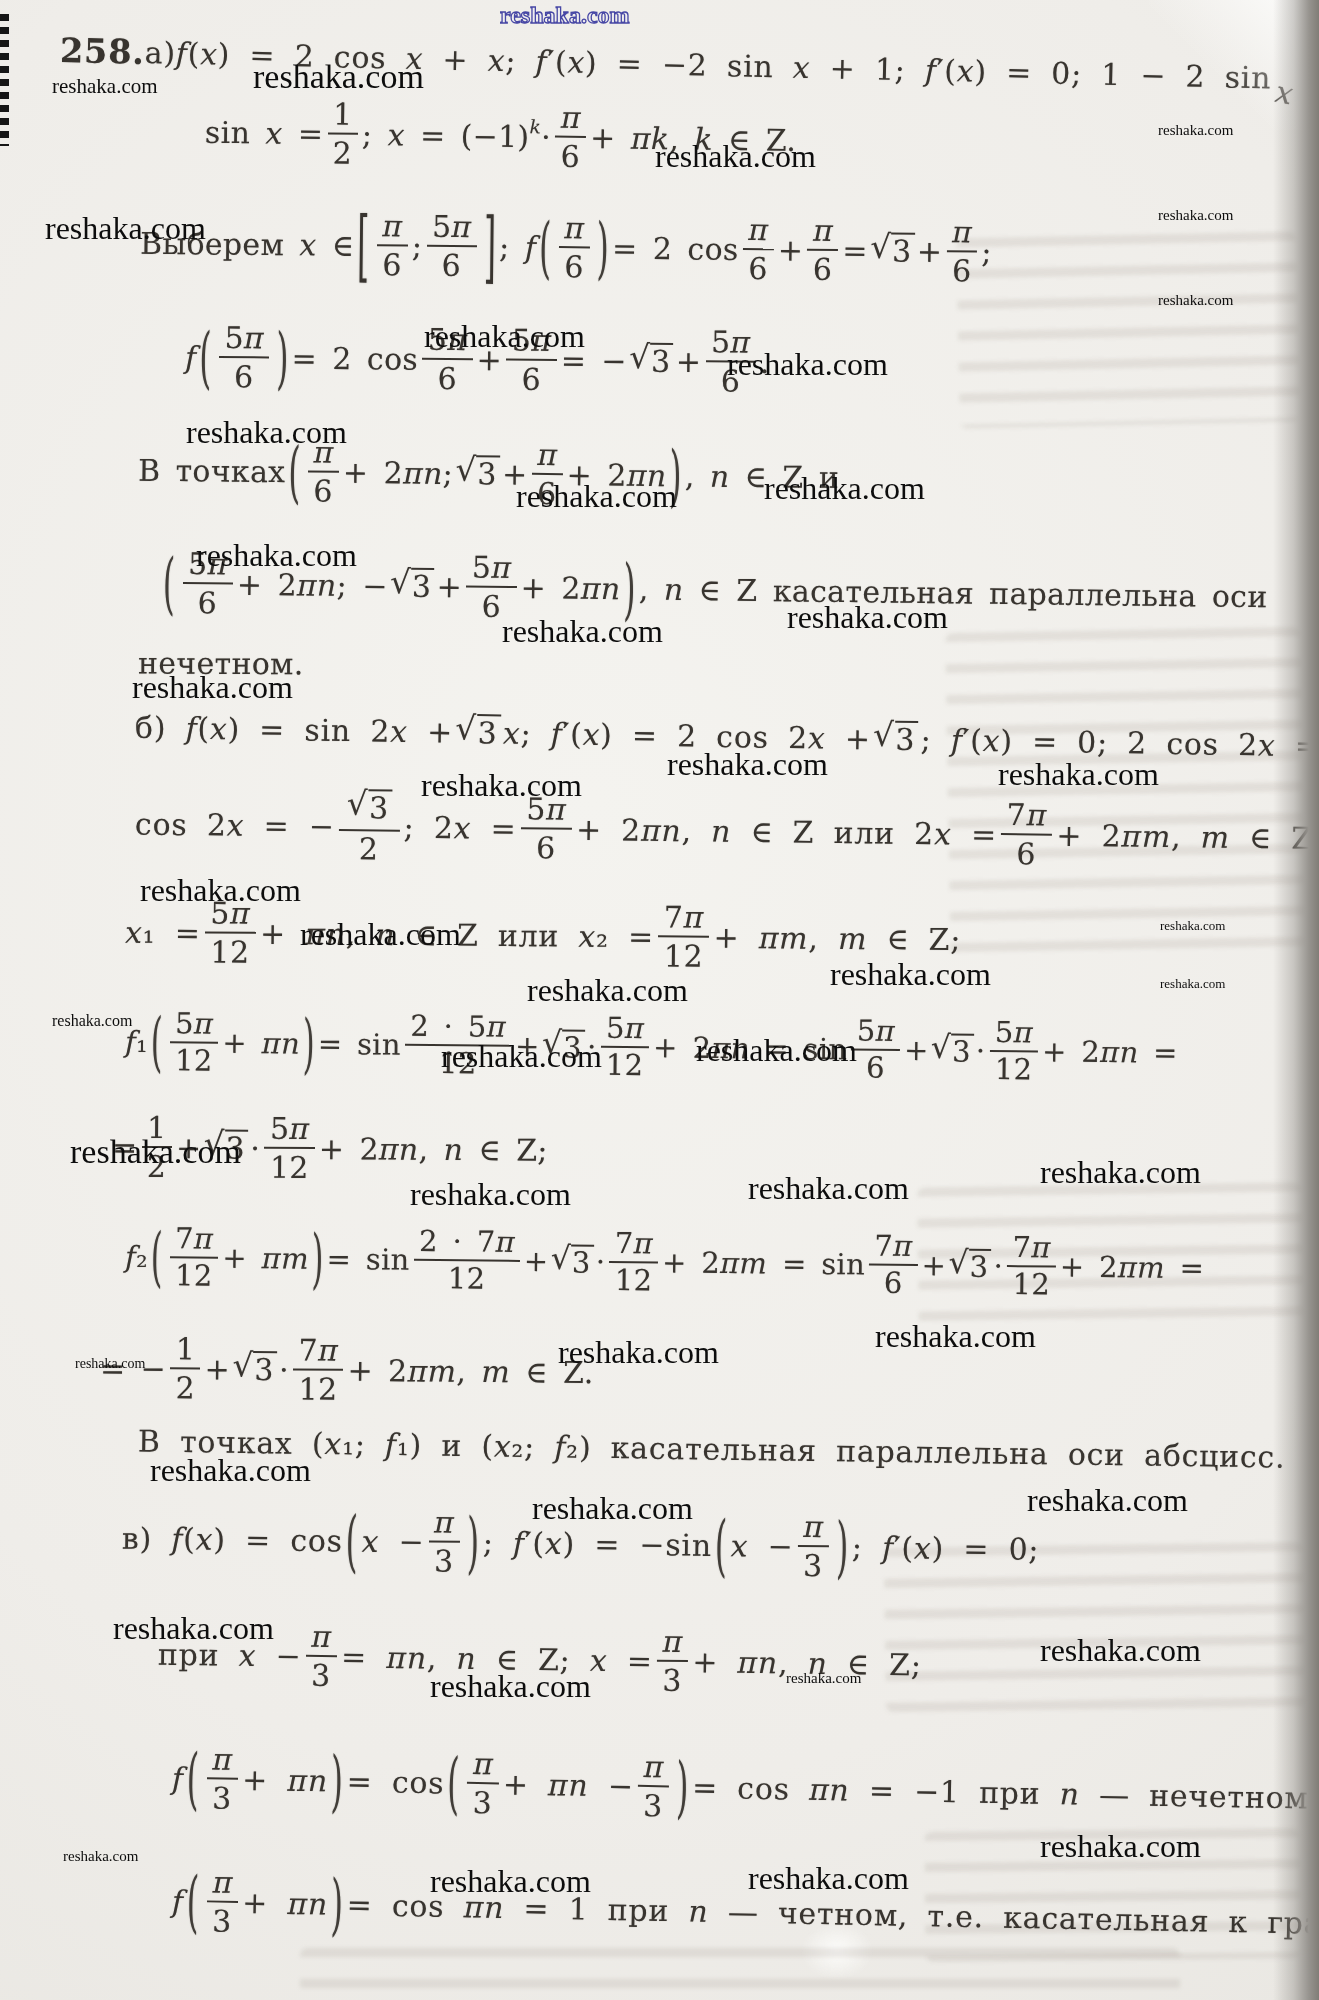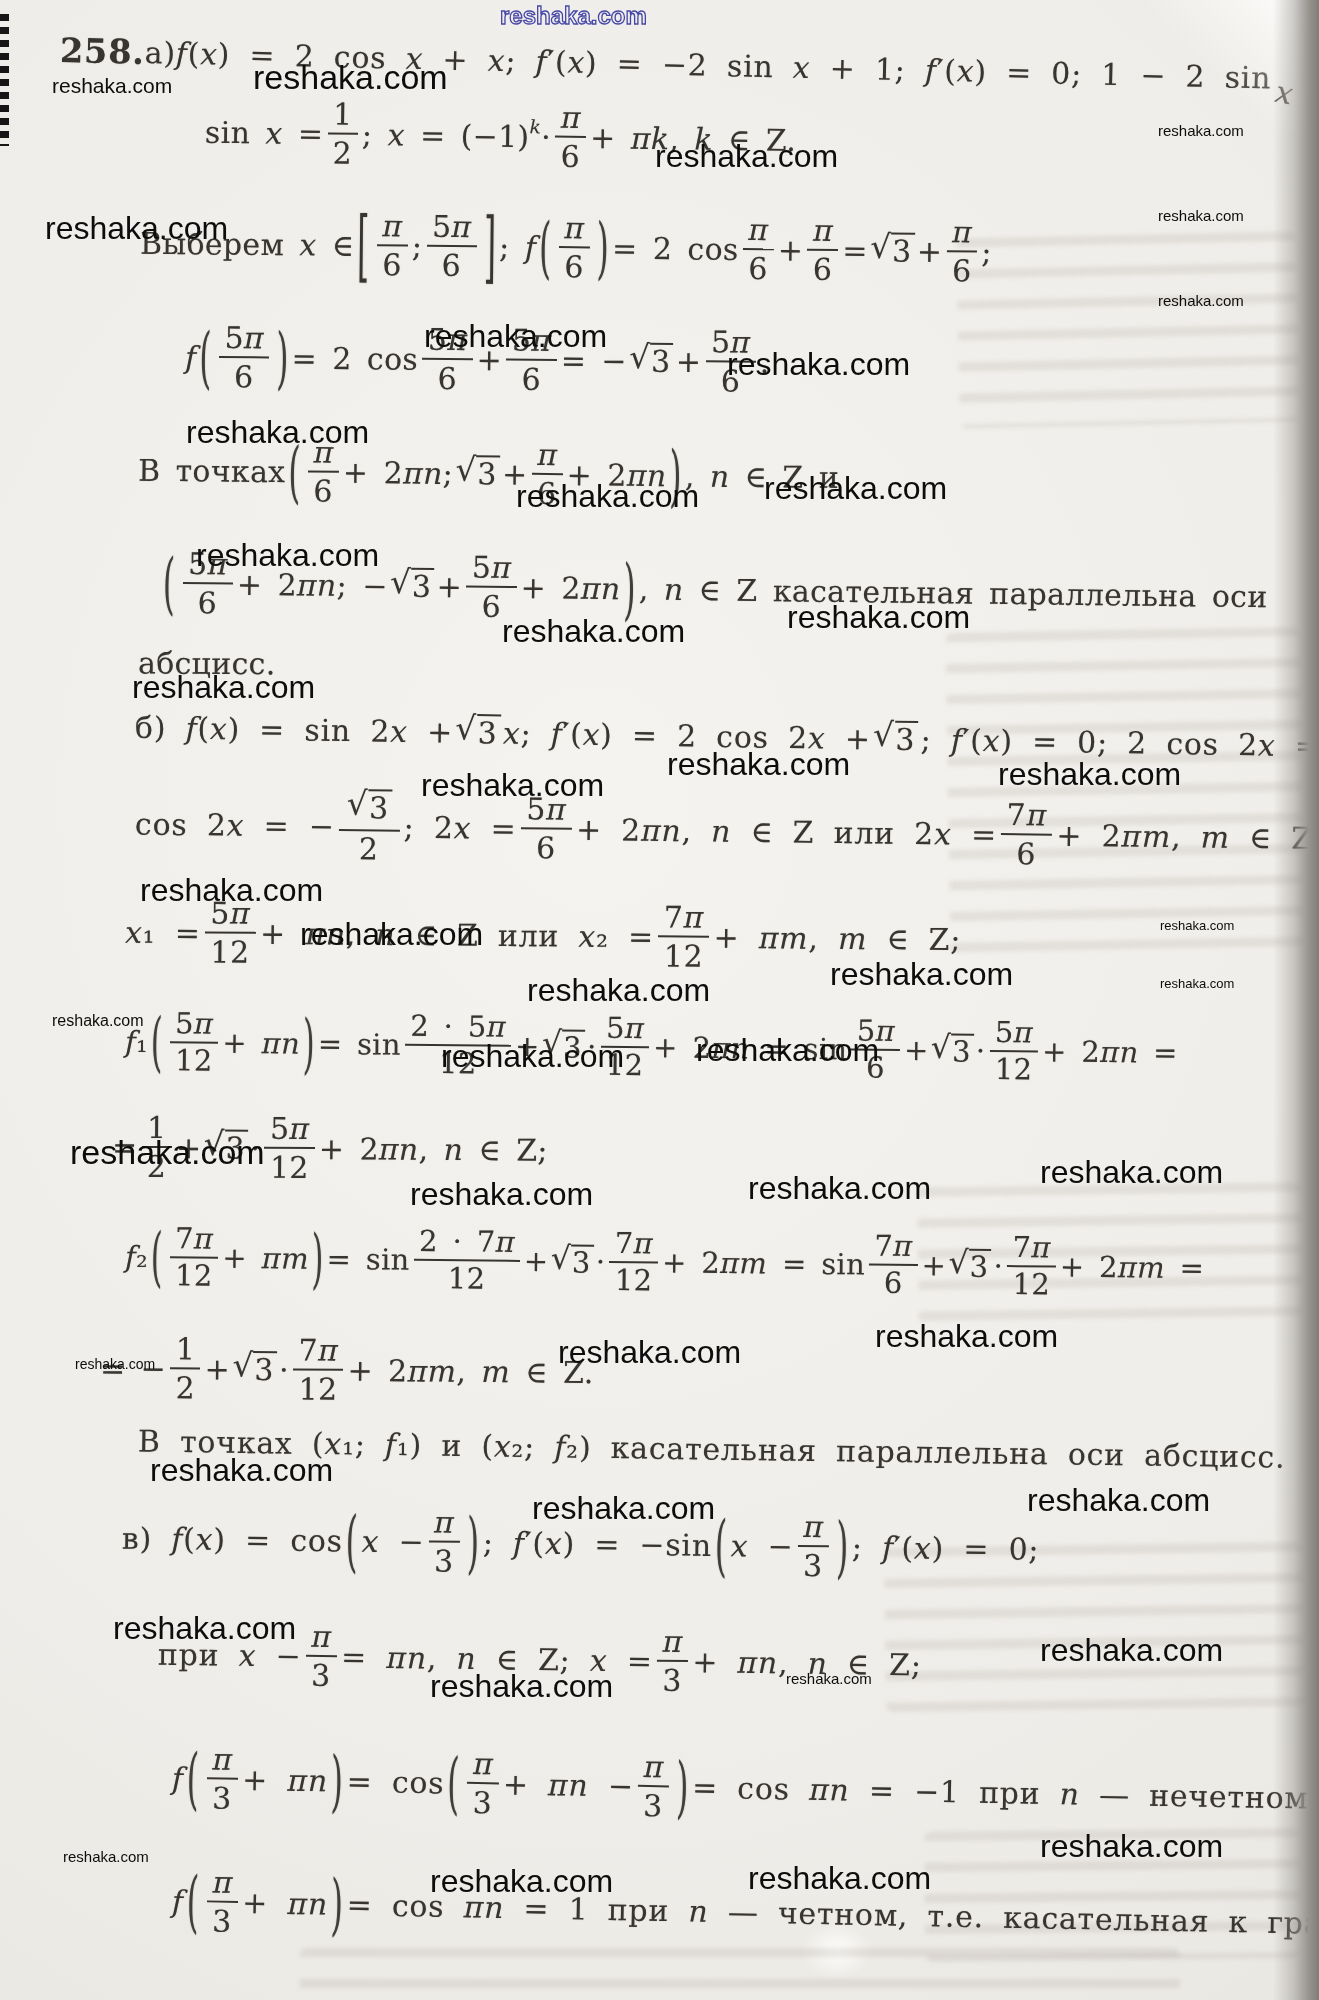--- a/index.html
+++ b/index.html
@@ -46,21 +46,21 @@
   .sq{display:inline-flex;align-items:flex-start;margin:0 .08em;}
   .rd{font-size:1.08em;line-height:1;transform:translateY(-.05em);}
   .rad{border-top:2px solid currentColor;line-height:1.15;padding:0 .10em 0 .03em;}
   .bp{display:inline-block;transform:scaleY(2.2);font-size:1.02em;margin:0 .10em;opacity:.95;}
   .bk{display:inline-block;transform:scaleY(2.55);font-size:1.02em;margin:0 .10em;}
   .sp{position:relative;top:-.55em;font-size:.62em;}
   .curl{display:inline-block;transform:rotate(10deg) translateY(13px);transform-origin:left center;letter-spacing:.14em;margin-left:.25em;}
   
   .wm{
     position:absolute;z-index:6;white-space:nowrap;pointer-events:none;
-    font-family:Liberation Sans, sans-serif;font-weight:400;color:#0d0d0d;
+    font-family:Liberation Serif, serif;font-weight:400;color:#0d0d0d;
   }
   .wm-outline{
     color:rgba(235,235,248,.35);
     -webkit-text-stroke:1.3px #4747a5;
     font-weight:700;
   }
 </style>
 </head>
 <body>
 
@@ -203,21 +203,21 @@
       <span class="tx"> + </span>
       <span class="fr">
         <span class="nu">5<i>π</i></span>
         <span class="de">6</span>
       </span>
       <span class="tx"> + 2<i>π</i><i>n</i></span>
       <span class="bp">)</span>
       <span class="tx">, <i>n</i> ∈ Z  касательная параллельна оси</span>
     </div>
     <div class="line" style="left: 138px; top: 663px; transform-origin: left center; transform: translateY(-50%) rotate(0.3deg);">
-      <span class="tx">абсцисс.</span>
+      <span class="tx">нечетном.</span>
     </div>
     <div class="line wide" style="left: 135px; top: 727px; transform-origin: left center; transform: translateY(-50%) rotate(0.9deg);">
       <span class="tx">б) <i>f</i>(<i>x</i>) = sin 2<i>x</i> + </span>
       <span class="sq">
         <span class="rd">√</span>
         <span class="rad">3</span>
       </span>
       <span class="tx"><i>x</i>;  <i>f</i>′(<i>x</i>) = 2 cos 2<i>x</i> + </span>
       <span class="sq">
         <span class="rd">√</span>

